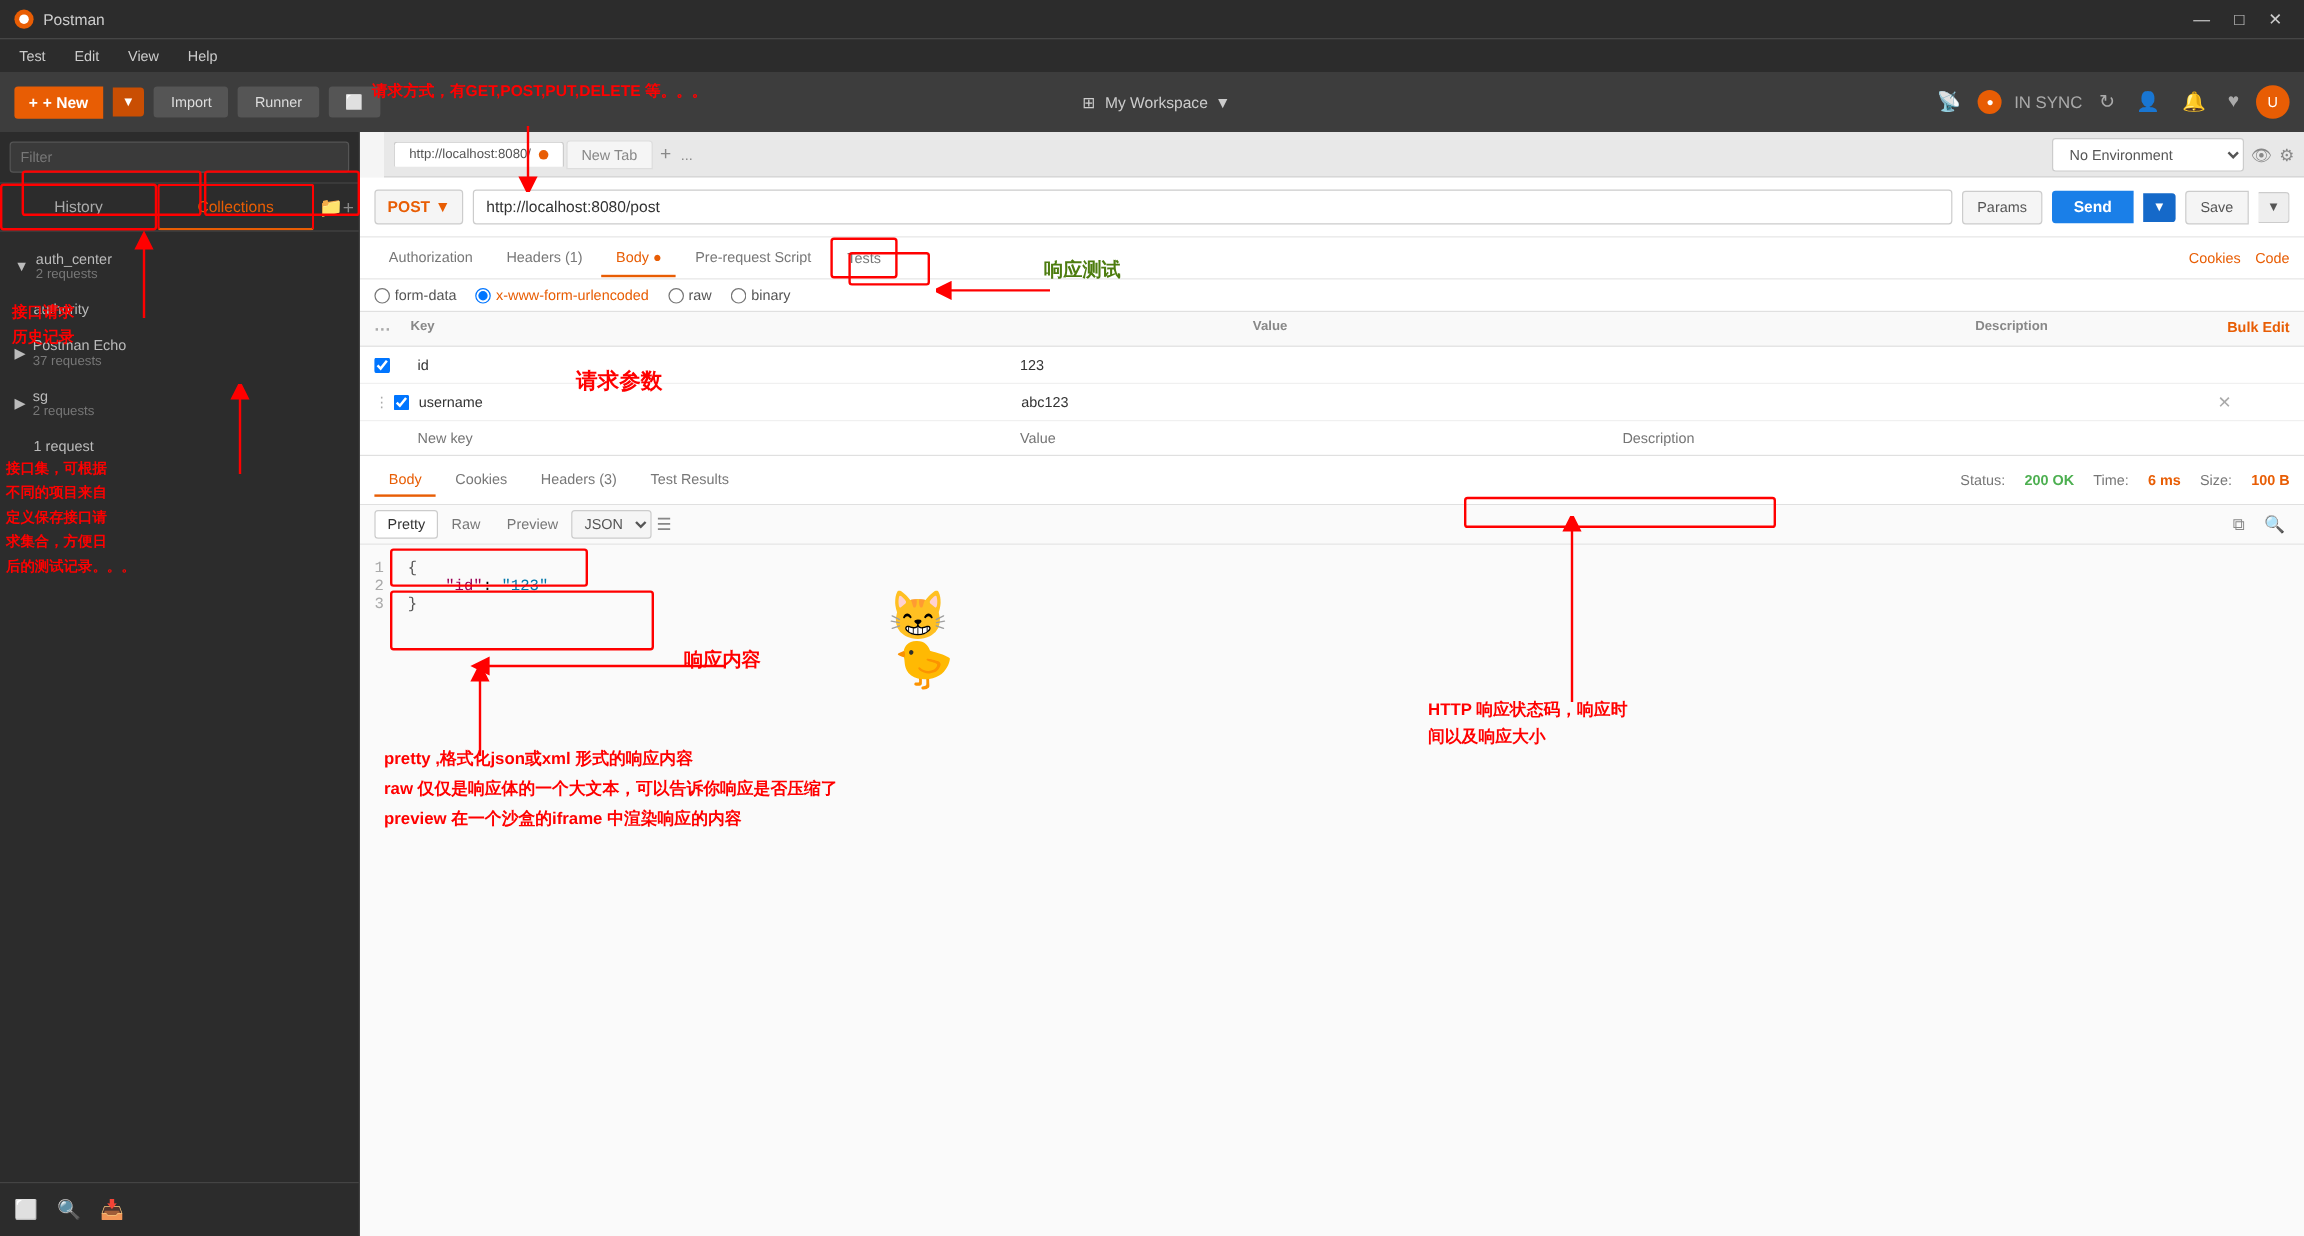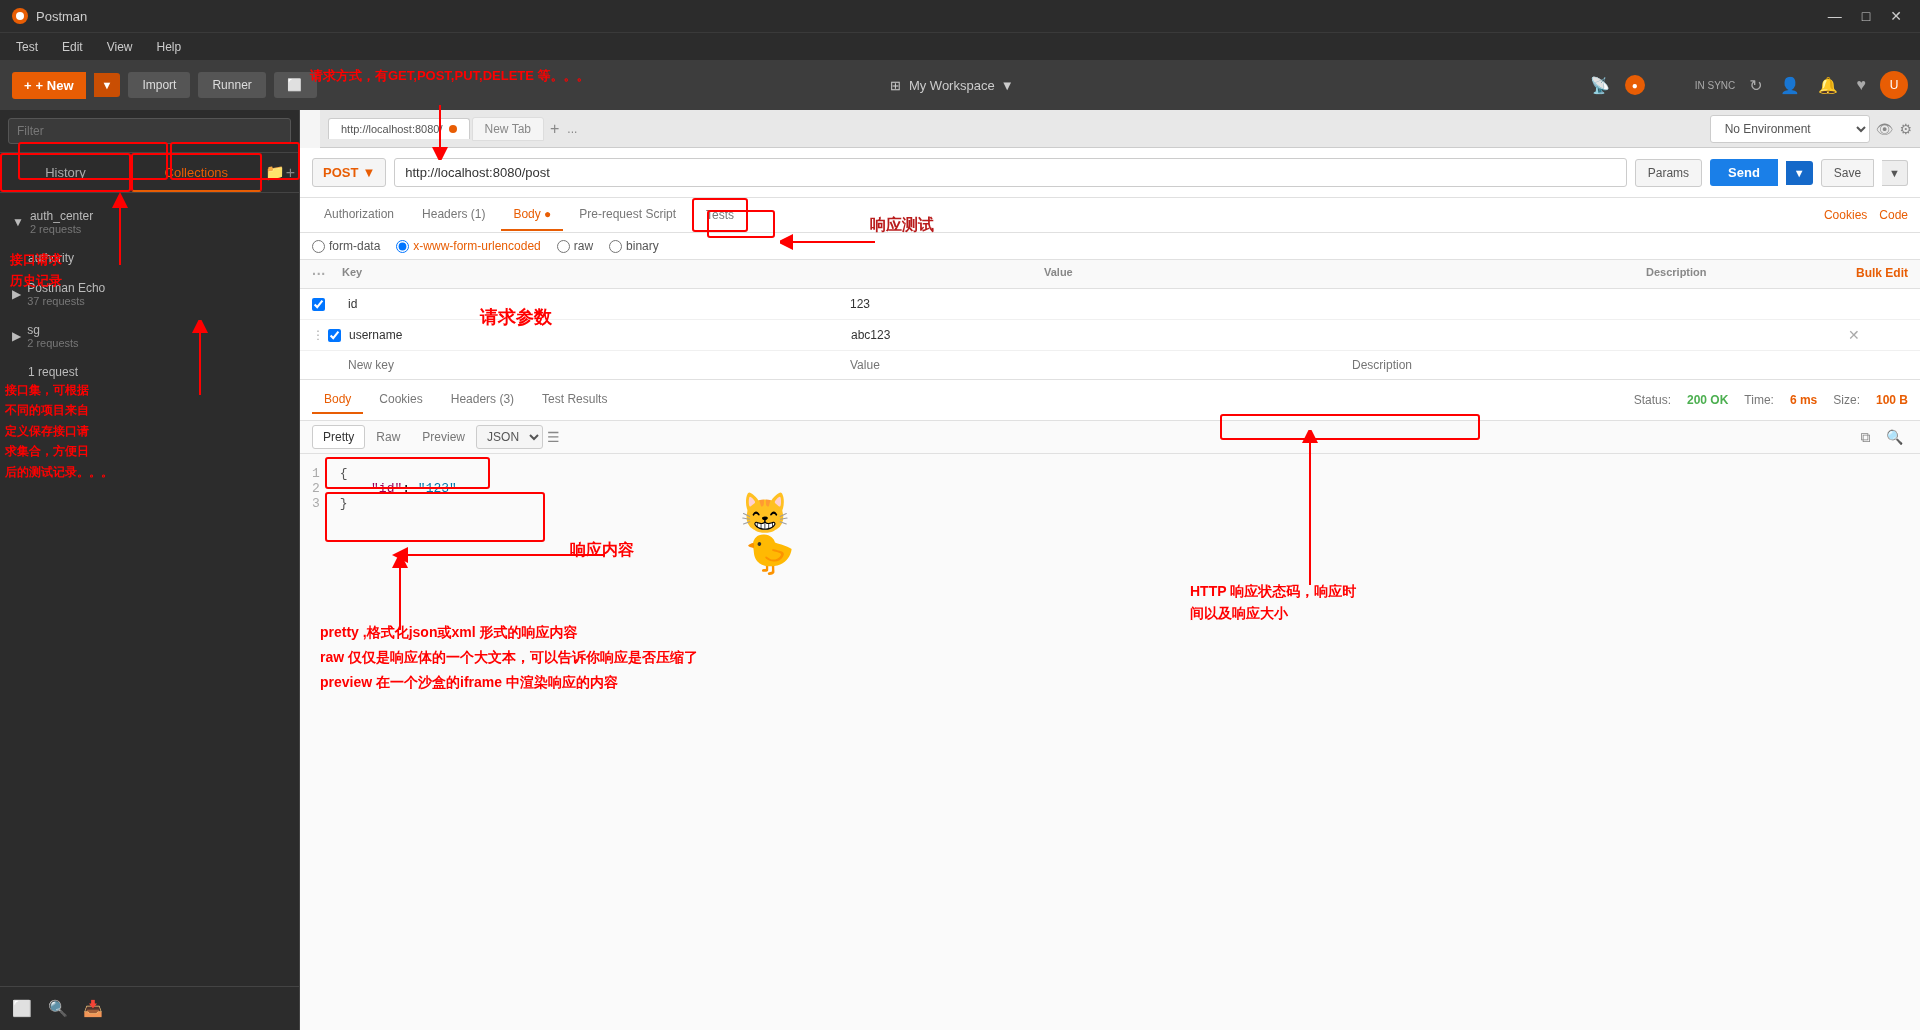--- a/index.html
+++ b/index.html
@@ -110,26 +110,25 @@
       height: 20px;
       display: flex;
       align-items: center;
       justify-content: center;
       font-size: 10px;
     }
     .in-sync {
       background: none;
       border: none;
       color: #aaa;
-      font-size: 10px;
+      font-size: 14px;
       cursor: pointer;
       display: flex;
       align-items: center;
       gap: 4px;
-      margin-left: 40px;
     }
     .avatar {
       width: 28px;
       height: 28px;
       border-radius: 50%;
       background: #e85d04;
       display: flex;
       align-items: center;
       justify-content: center;
       color: white;
@@ -907,21 +906,21 @@
             <path d="M0,0 L8,4 L0,8 Z" fill="red"></path>
           </marker>
         </defs>
       <line x1="30" y1="75" x2="30" y2="5" stroke="red" stroke-width="2" marker-end="url(#arr3)"></line>
     </svg>
 
     <div style="position:absolute; top:305px; left:480px; color:red; font-size:18px; font-weight:bold; pointer-events:none;">
       请求参数
     </div>
 
-    <div style="position:absolute; top:215px; left:870px; color:#b91c1c; font-size:16px; font-weight:bold; pointer-events:none;">
+    <div style="position:absolute; top:215px; left:870px; color:#4d7c0f; font-size:16px; font-weight:bold; pointer-events:none;">
       响应测试
     </div>
     <svg class="arrow-svg" style="top:222px; left:780px; width:100px; height:40px;">
       <defs>
           <marker id="arr4" markerWidth="8" markerHeight="8" refX="4" refY="4" orient="auto">
             <path d="M0,0 L8,4 L0,8 Z" fill="red"></path>
           </marker>
         </defs>
       <line x1="95" y1="20" x2="5" y2="20" stroke="red" stroke-width="2" marker-end="url(#arr4)"></line>
     </svg>

